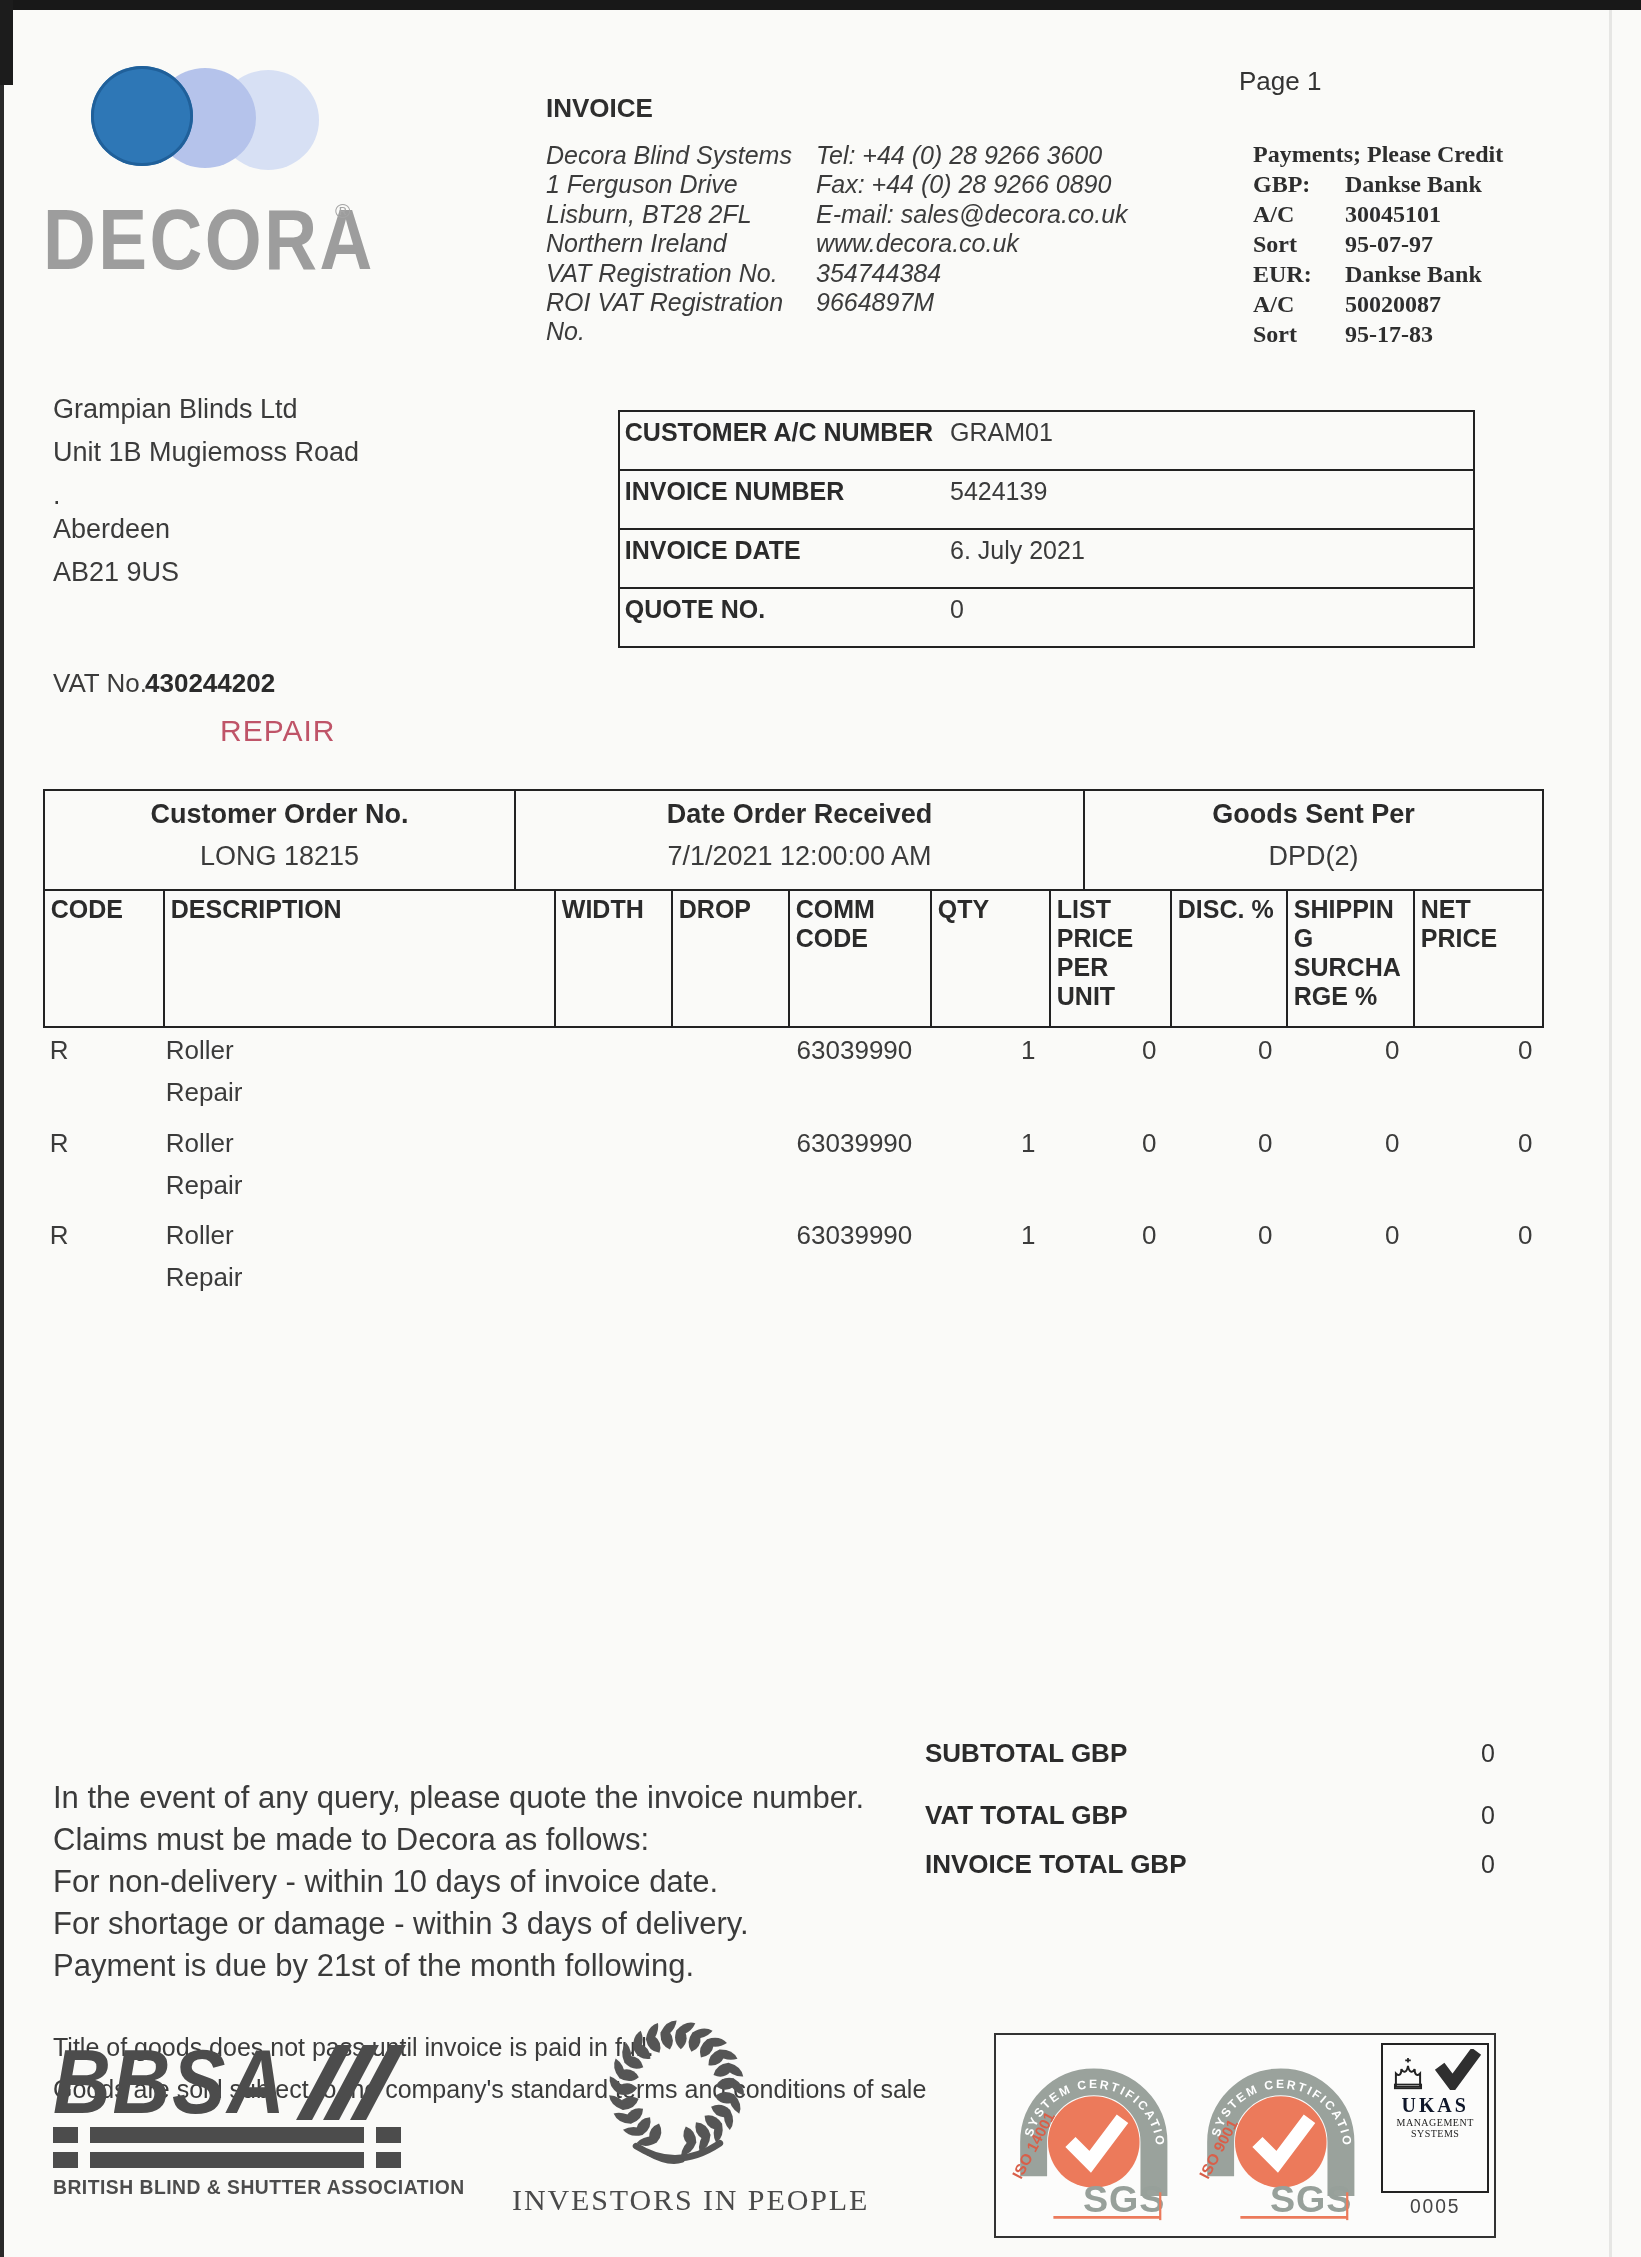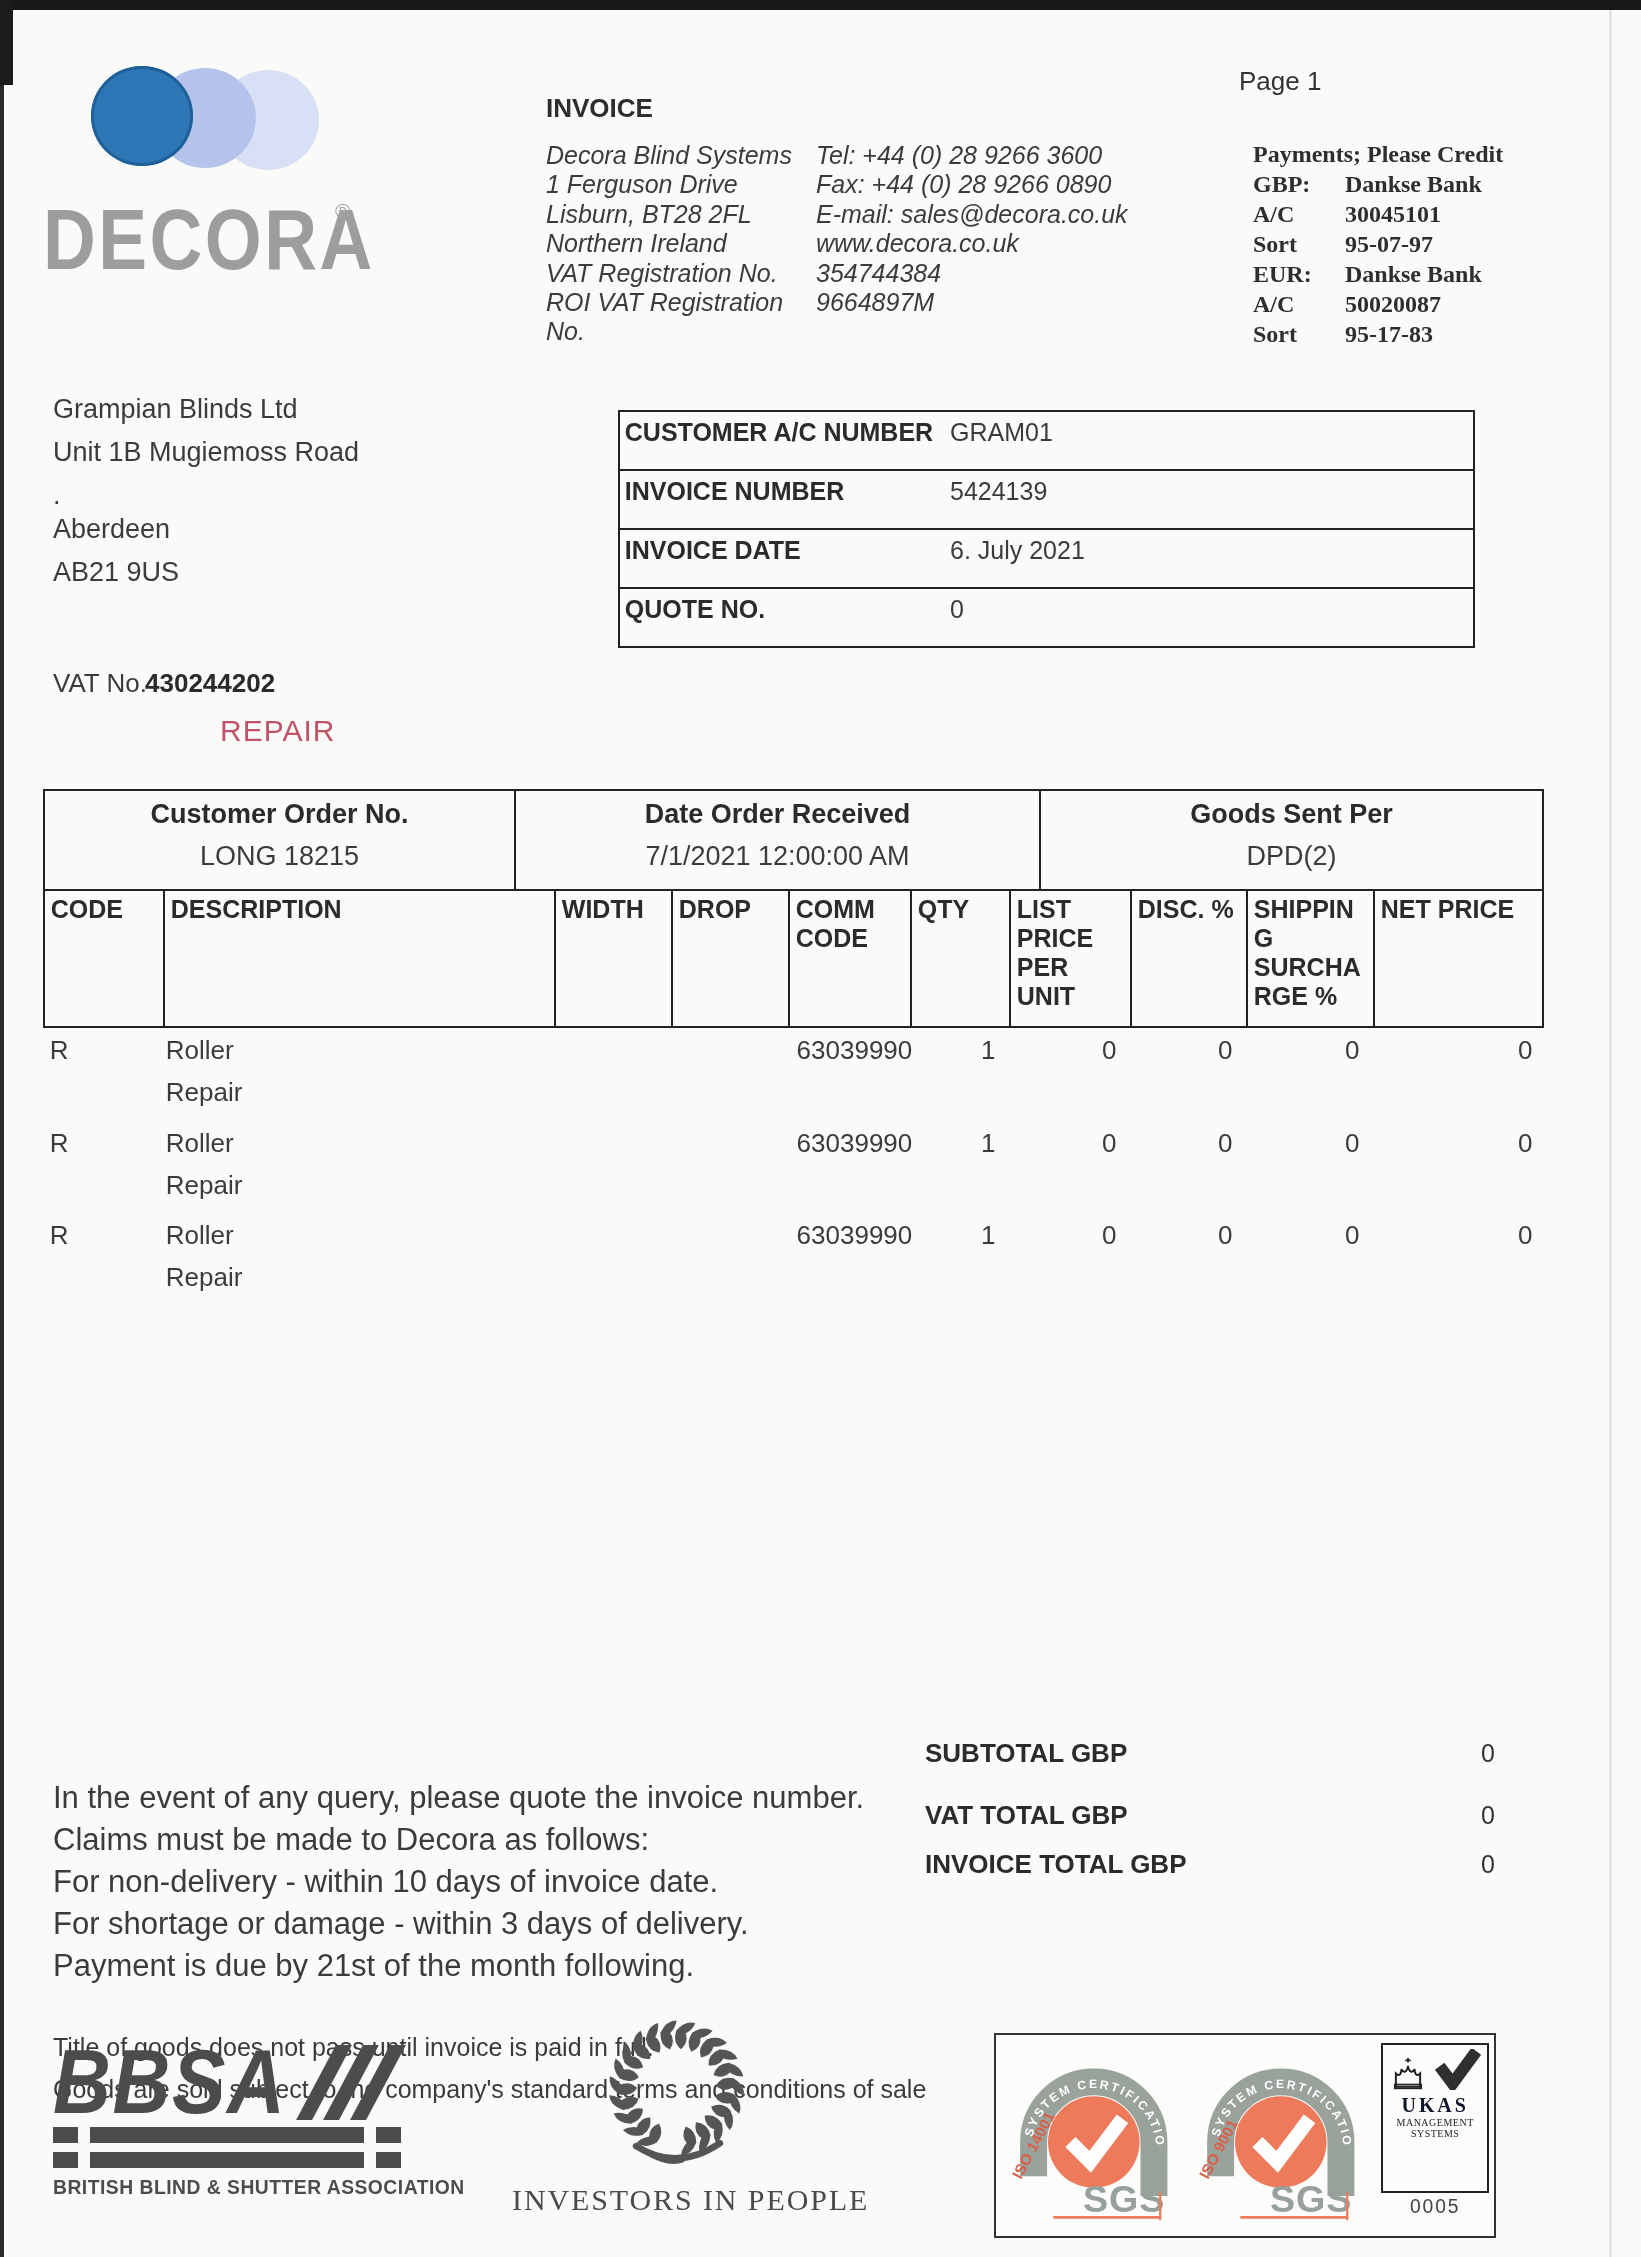--- a/index.html
+++ b/index.html
@@ -50,30 +50,30 @@
   #infotable .irow{position:relative;height:57px;border-bottom:2.9px solid #222;}
   #infotable .irow:last-child{border-bottom:none;}
   #infotable .ilab{position:absolute;left:4.8px;top:5.8px;font-size:25px;font-weight:bold;color:#2b2b2b;}
   #infotable .ival{position:absolute;left:330px;top:5.8px;font-size:25px;}
 
   
   #ordertable{position:absolute;left:43px;top:789px;width:1501px;box-sizing:border-box;border:2.9px solid #222;}
   .meta-row{display:flex;height:98px;border-bottom:2.9px solid #222;}
   .meta-cell{box-sizing:border-box;text-align:center;padding-top:7.7px;}
   .meta-cell + .meta-cell{border-left:2.9px solid #222;}
-  .m1{width:469px;} .m2{width:525px;} .m3{flex:1;}
+  .m1{width:469px;} .m2{width:569px;} .m3{flex:1;}
   .meta-lab{font-size:27px;font-weight:bold;color:#2b2b2b;}
   .meta-val{font-size:27px;margin-top:11.6px;}
   .head-row{display:flex;height:135px;}
   .hcell{box-sizing:border-box;font-size:25px;font-weight:bold;color:#2b2b2b;
          padding:3.9px 3.9px 0 5.8px;line-height:29px;overflow-wrap:anywhere;}
   .hcell + .hcell{border-left:2.9px solid #222;}
   
   .w-code{width:118px;} .w-desc{width:391px;} .w-width{width:117px;} .w-drop{width:117px;}
-  .w-comm{width:122px;} .w-qty{width:99px;} .w-list{width:121px;} .w-disc{width:116px;}
+  .w-comm{width:122px;} .w-qty{width:119px;margin-left:20px;} .w-list{width:121px;} .w-disc{width:116px;}
   .w-ship{width:127px;} .w-net{flex:1;}
 
   #tablebody{position:absolute;left:43px;top:1035px;width:1501px;font-size:26px;}
   .drow{display:flex;height:85px;margin-bottom:7.7px;}
   .dcell{box-sizing:border-box;}
   .cell-code{padding-left:6.8px;}
   .cell-desc{padding-left:4.8px;}
   .cell-desc div{height:42px;}
   .cell-comm{padding-left:10.6px;}
   .num{text-align:right;padding-right:11.6px;}

